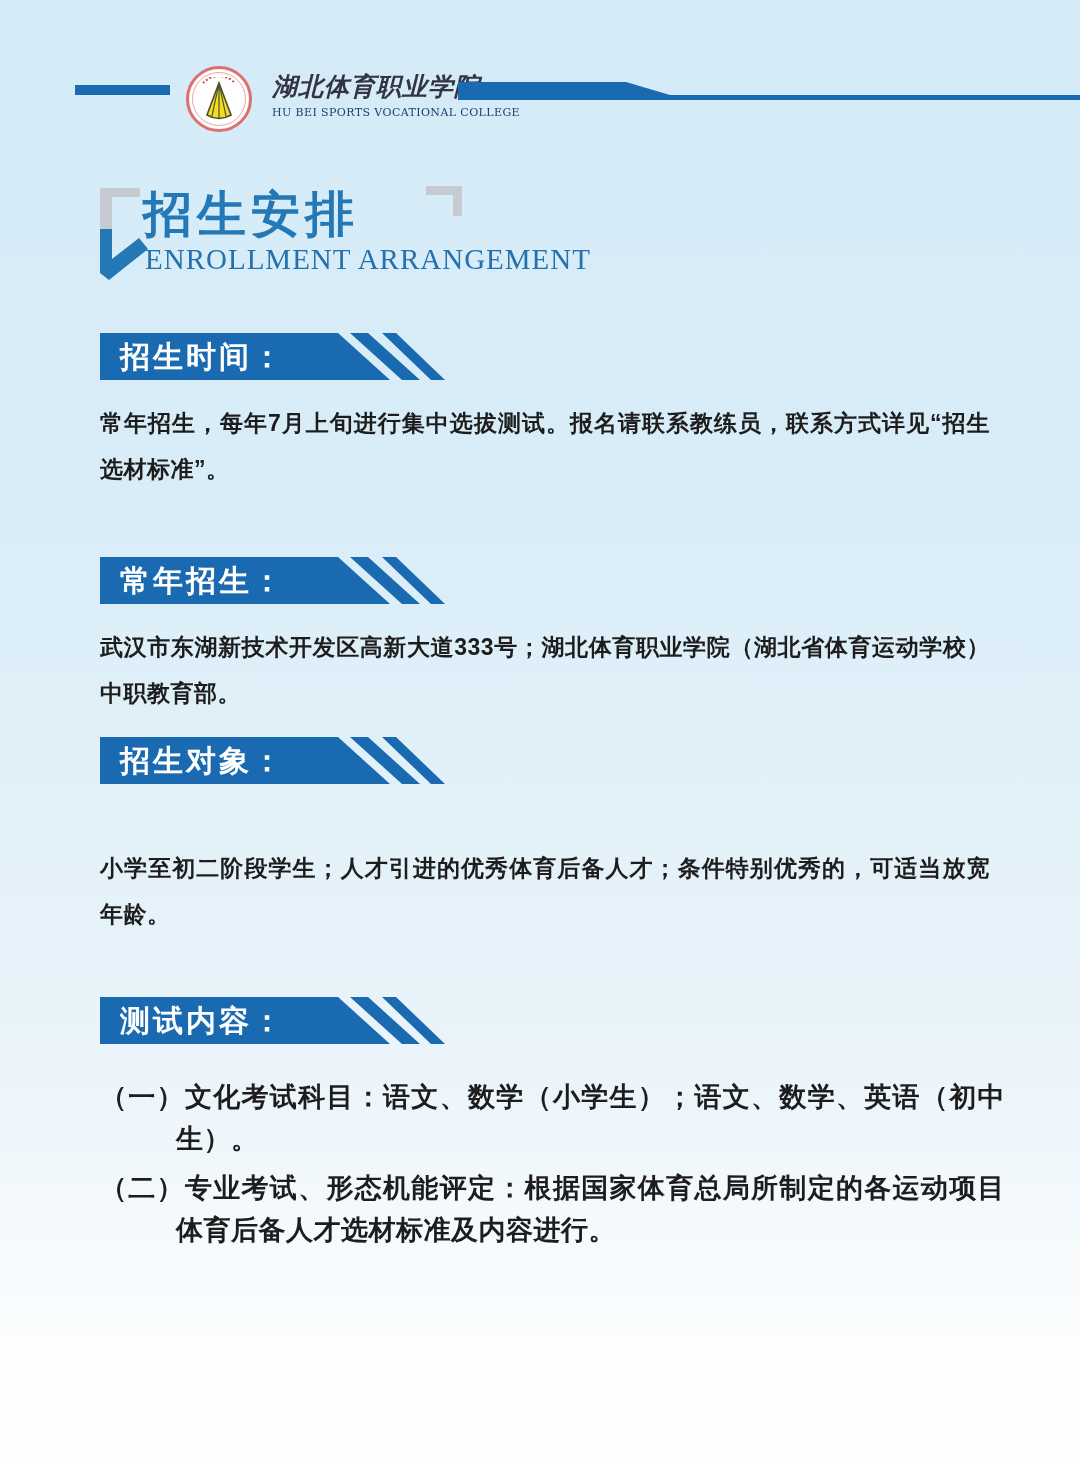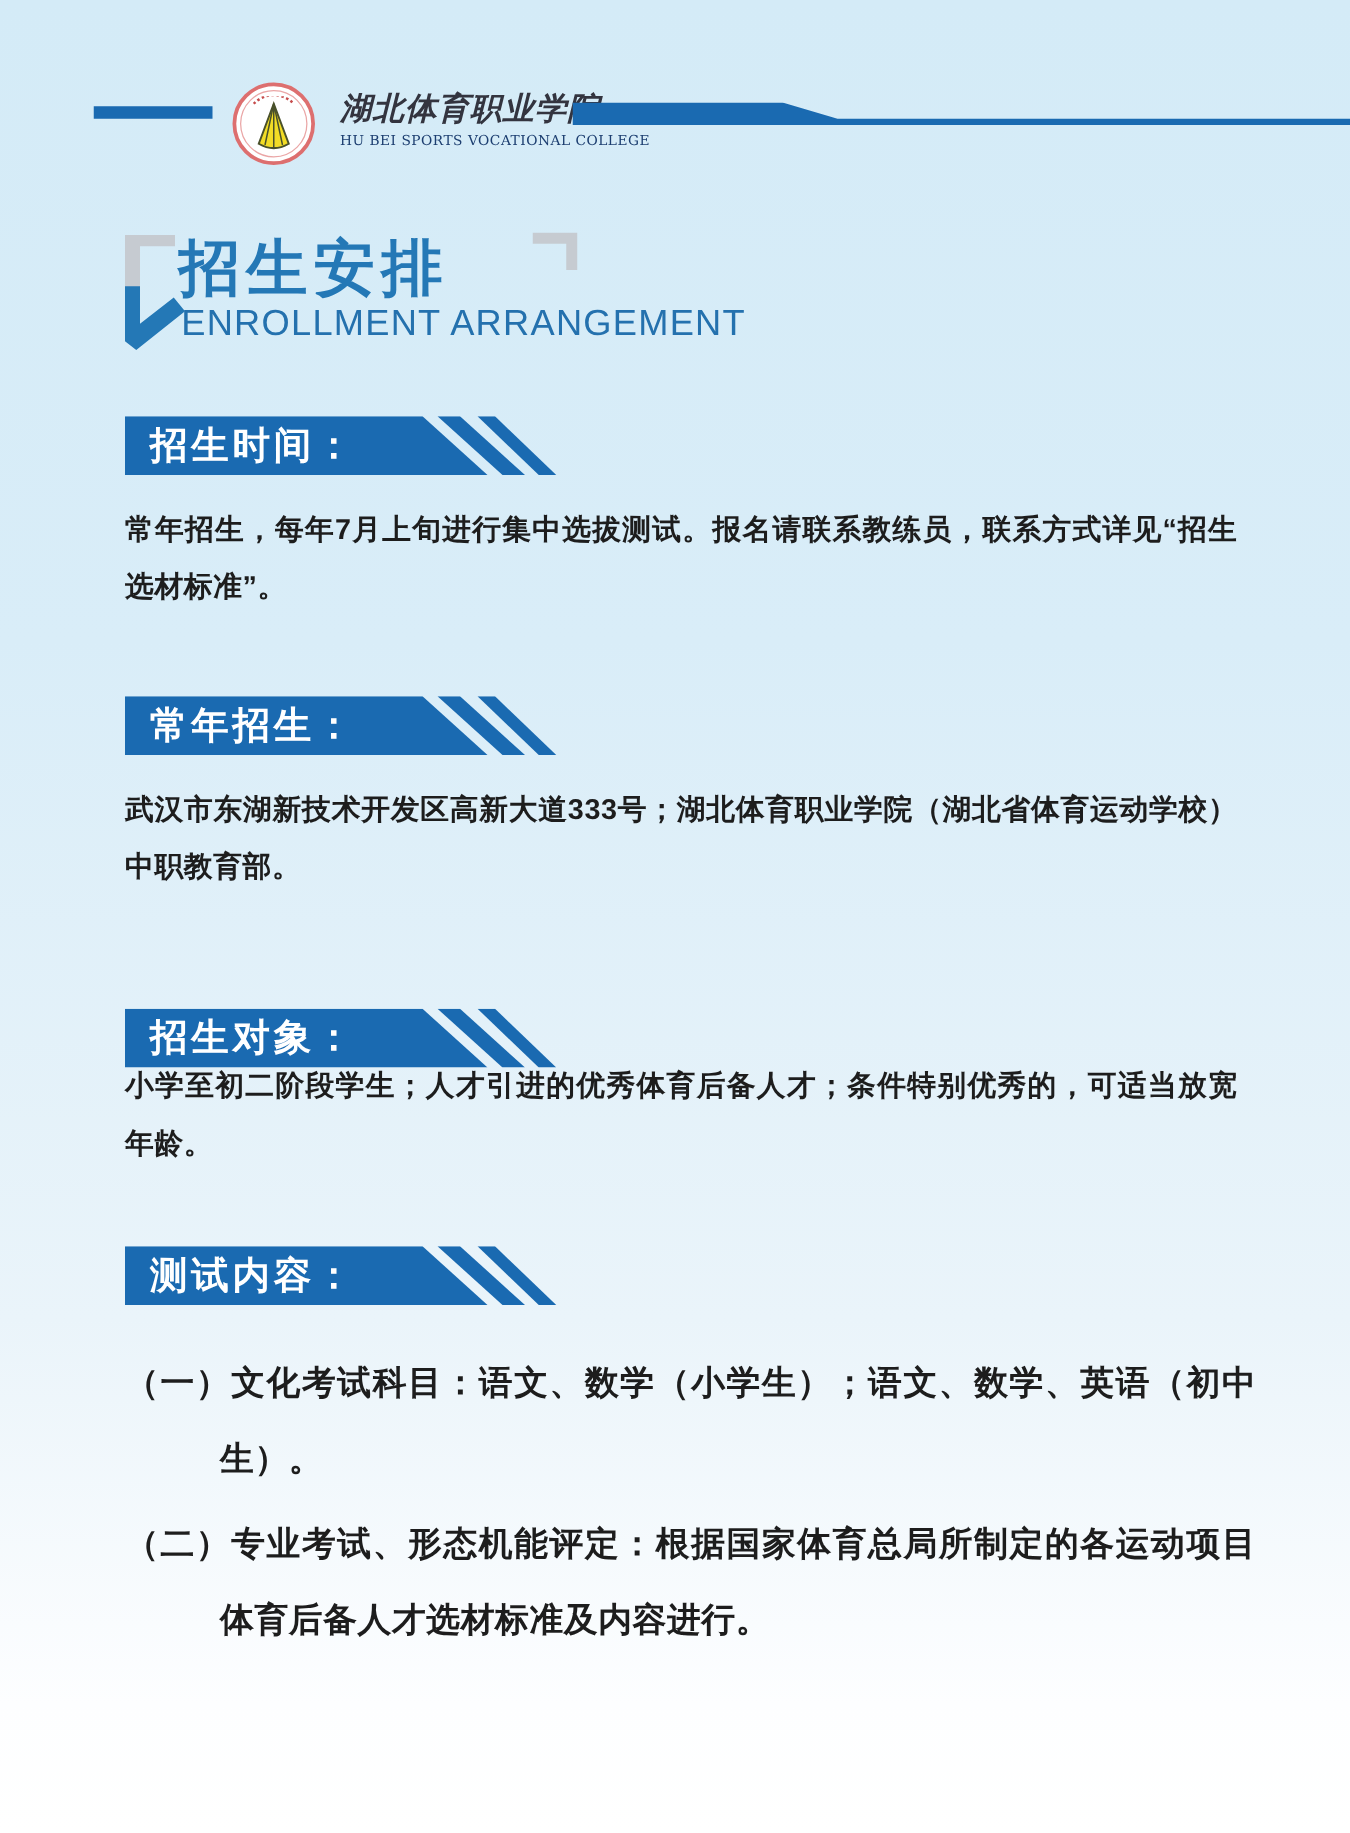--- a/index.html
+++ b/index.html
@@ -19,36 +19,36 @@
         letter-spacing:1px;font-style:italic;}
   .college-en{font-family:"DejaVu Serif",serif;font-size:11px;font-weight:normal;color:#1c3e70;
         letter-spacing:0.4px;margin-top:3px;}
   .hdr-ribbon{position:absolute;right:0;top:82px;width:622px;height:18px;}
 
   
   .title-deco-left{position:absolute;left:95px;top:183px;width:70px;height:115px;}
   .page-title{position:absolute;left:143px;top:182px;font-size:49px;font-weight:bold;
         color:#2478b6;letter-spacing:5px;}
   .page-subtitle{position:absolute;left:145px;top:243px;font-size:29px;color:#2471ae;
-        letter-spacing:1px;}
+        letter-spacing:1px;font-family:Liberation Serif, serif;}
   .title-deco-right{position:absolute;left:426px;top:186px;width:36px;height:34px;}
 
   
   .banner{position:absolute;left:100px;width:360px;height:49px;}
   .banner svg{position:absolute;left:0;top:0;}
   .banner-label{position:absolute;left:20px;top:0;line-height:47px;font-size:30px;
         font-weight:bold;color:#ffffff;letter-spacing:3px;white-space:nowrap;}
-  .b1{top:333px;} .b2{top:557px;} .b3{top:807px;} .b4{top:997px;}
+  .b1{top:333px;} .b2{top:557px;} .b3{top:737px;} .b4{top:997px;}
 
   
   .para{position:absolute;left:100px;width:890px;font-size:23px;font-weight:bold;
         color:#1d1d1d;line-height:46px;letter-spacing:0.5px;text-align:justify;}
   .p1{top:400px;} .p2{top:624px;} .p3{top:845px;}
   .tlist{position:absolute;left:100px;top:1076px;width:905px;margin:0;padding:0;list-style:none;}
-  .tlist li{font-size:27px;font-weight:bold;color:#1d1d1d;line-height:61px;letter-spacing:0.5px;
+  .tlist li{font-size:27px;font-weight:bold;color:#1d1d1d;line-height:42px;letter-spacing:0.5px;
         padding-left:76px;text-indent:-76px;margin-bottom:7px;text-align:justify;}
 </style>
 </head>
 <body>
 
 <div class="page">
 
   <div class="hdr-bar-left"></div>
 
   <div class="seal">

